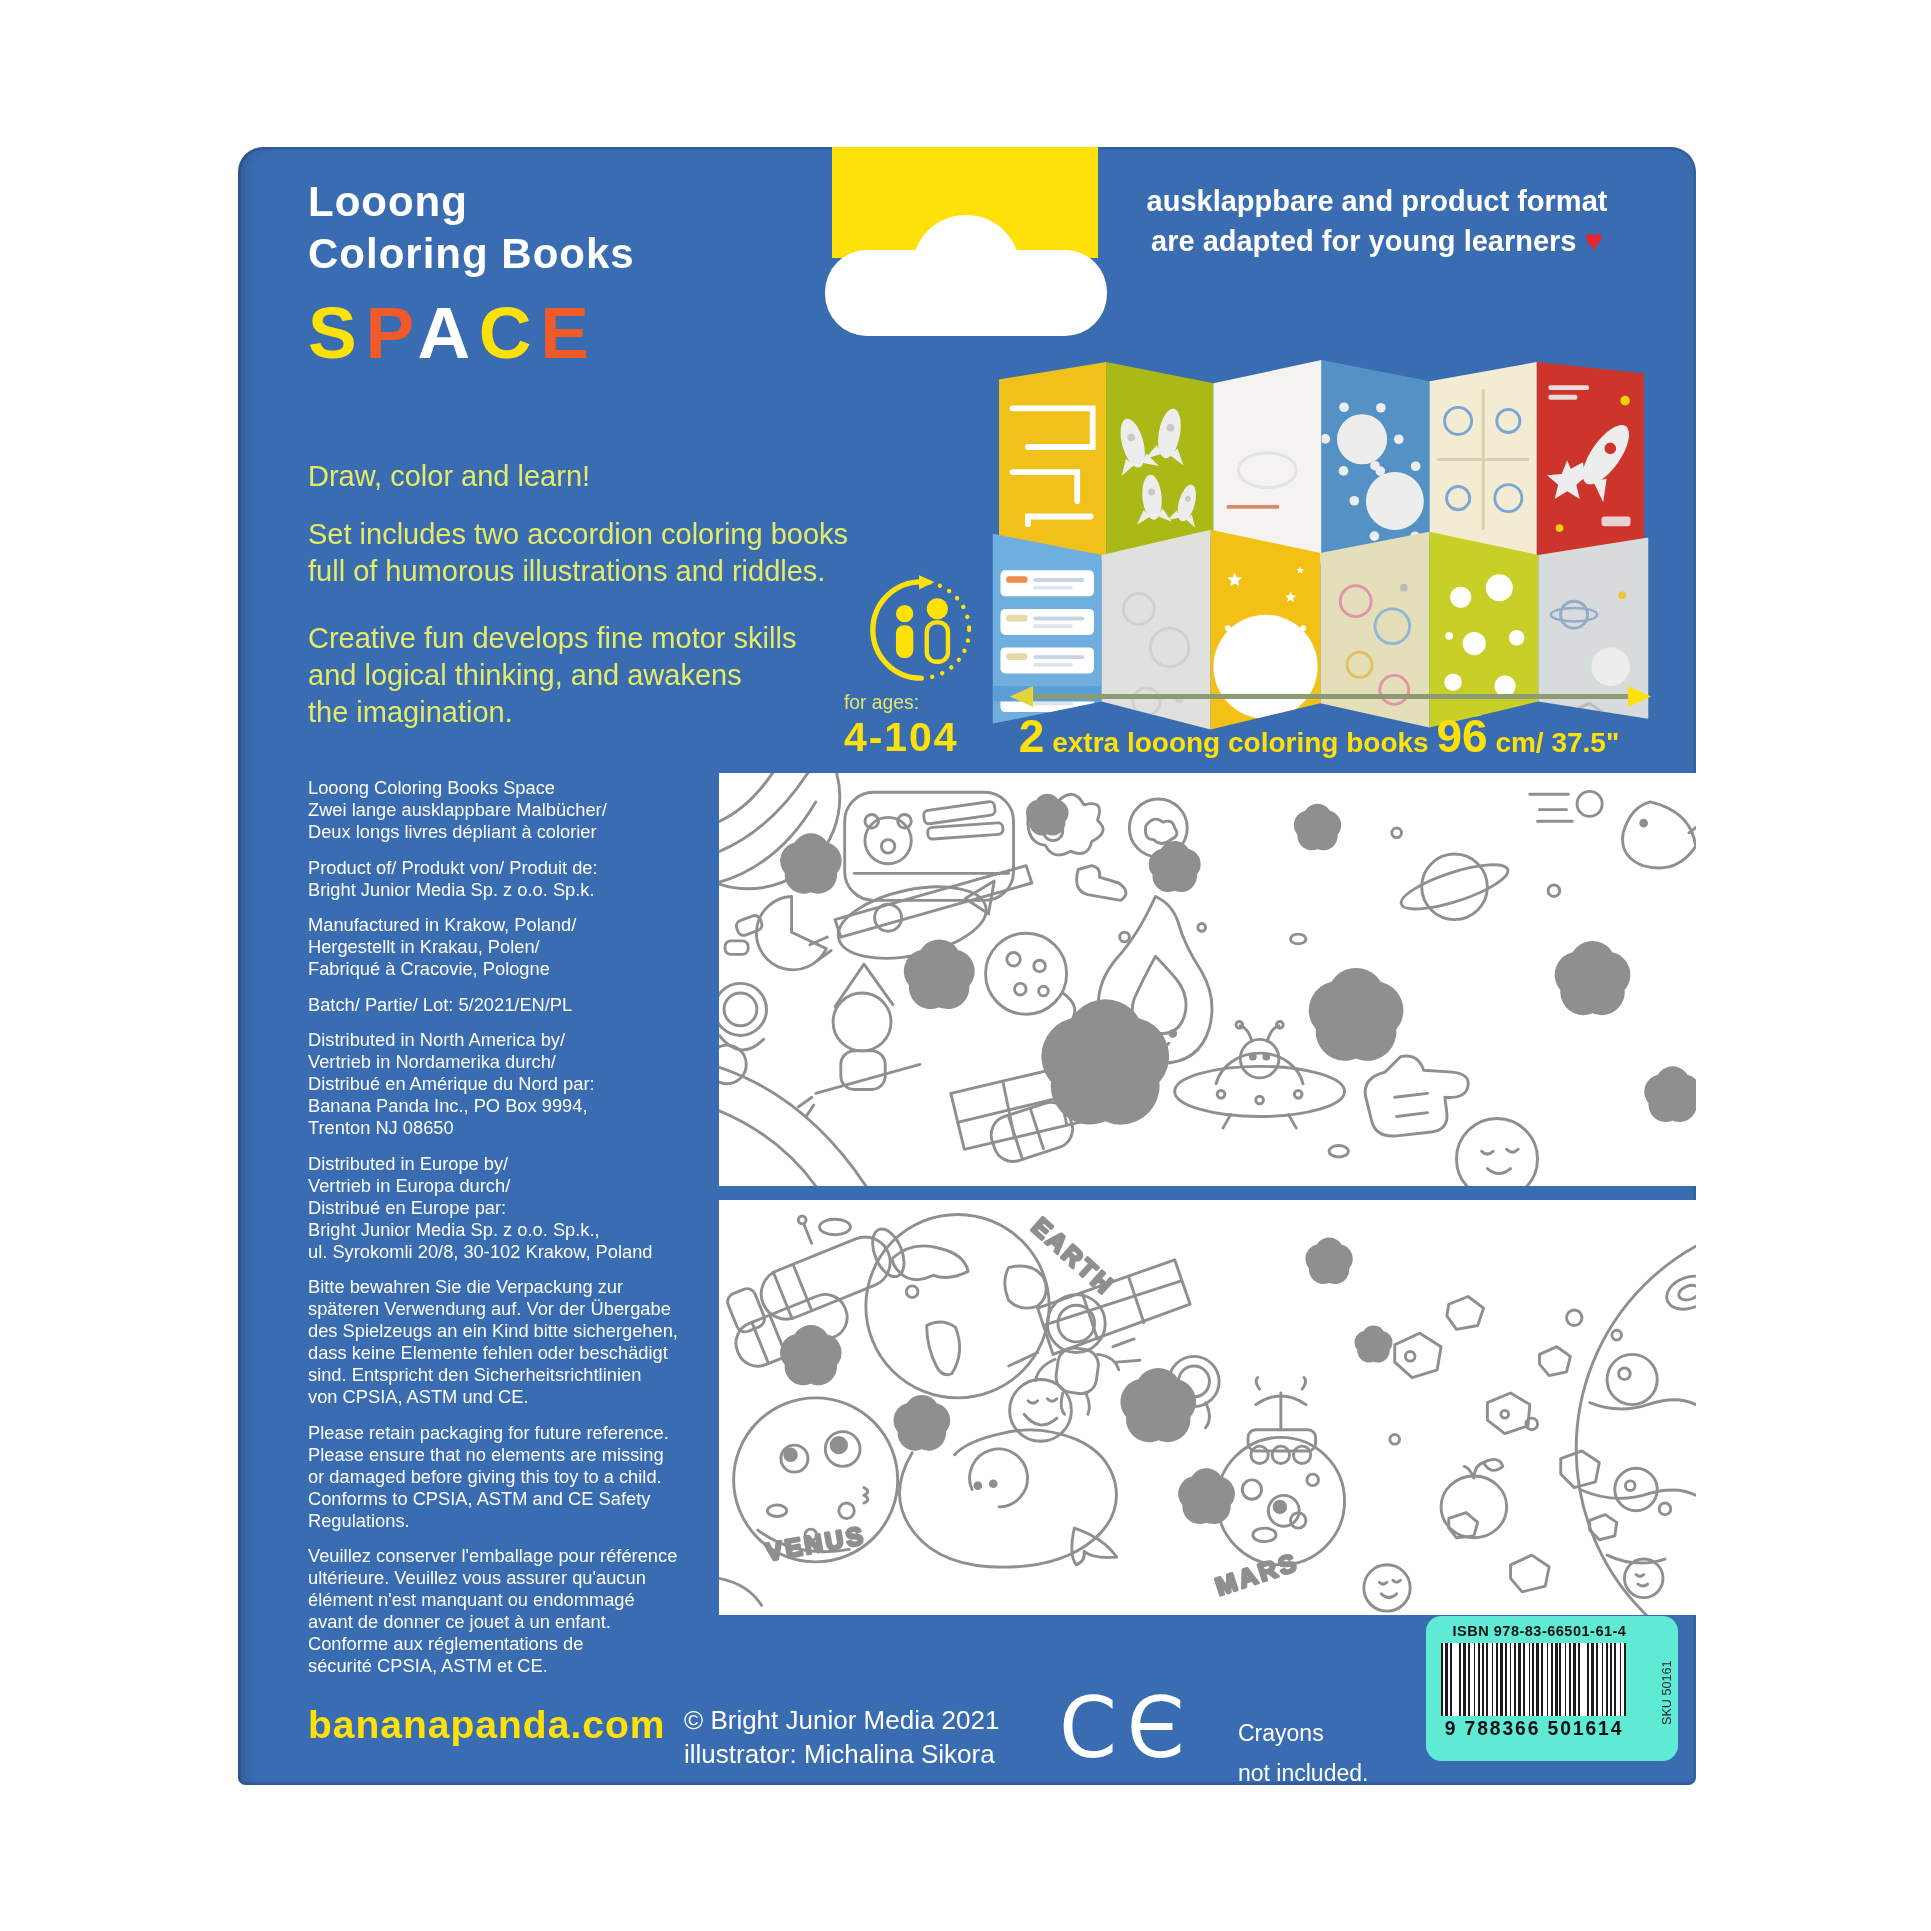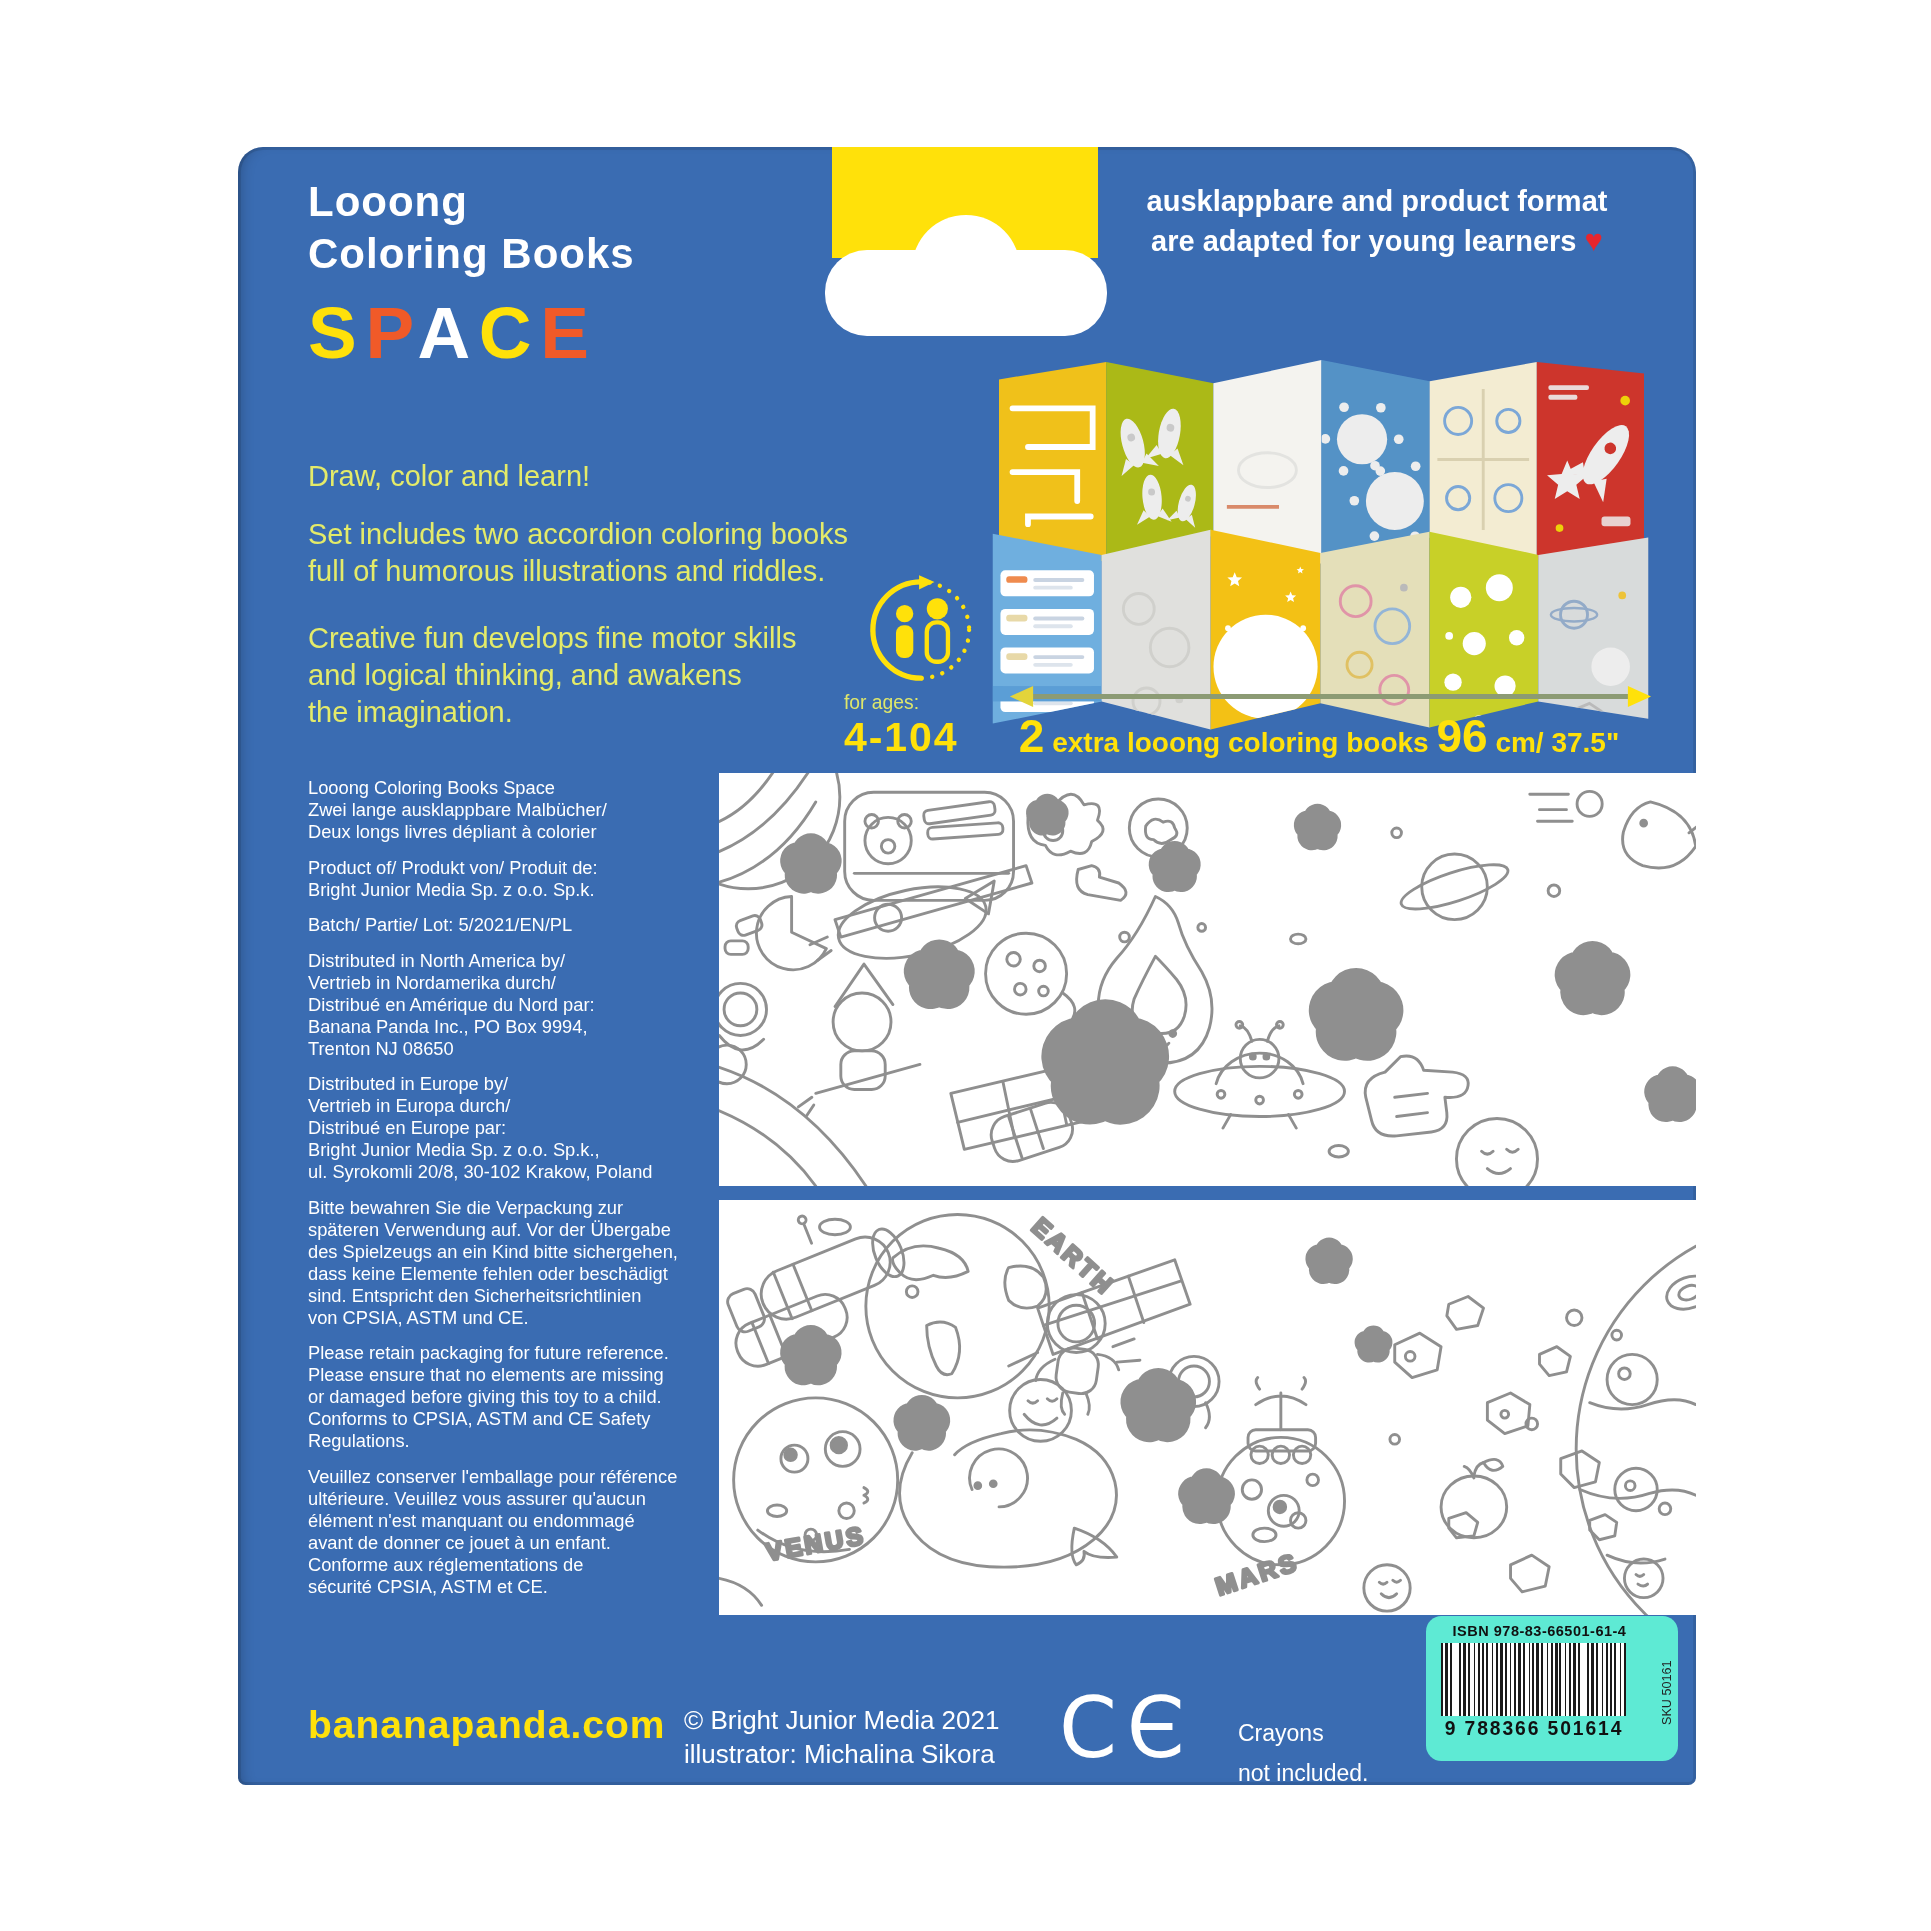--- a/index.html
+++ b/index.html
@@ -515,20 +515,23 @@
         </g>
       </svg>
     </div>
 
     <div class="legal" id="legal">
         <p>Looong Coloring Books Space
 Zwei lange ausklappbare Malbücher/
 Deux longs livres dépliant à colorier</p>
         <p>Product of/ Produkt von/ Produit de:
 Bright Junior Media Sp. z o.o. Sp.k.</p>
+        <p>Manufactured in Krakow, Poland/
+Hergestellt in Krakau, Polen/
+Fabriqué à Cracovie, Pologne</p>
         <p>Batch/ Partie/ Lot: 5/2021/EN/PL</p>
         <p>Distributed in North America by/
 Vertrieb in Nordamerika durch/
 Distribué en Amérique du Nord par:
 Banana Panda Inc., PO Box 9994,
 Trenton NJ 08650</p>
         <p>Distributed in Europe by/
 Vertrieb in Europa durch/
 Distribué en Europe par:
 Bright Junior Media Sp. z o.o. Sp.k.,

